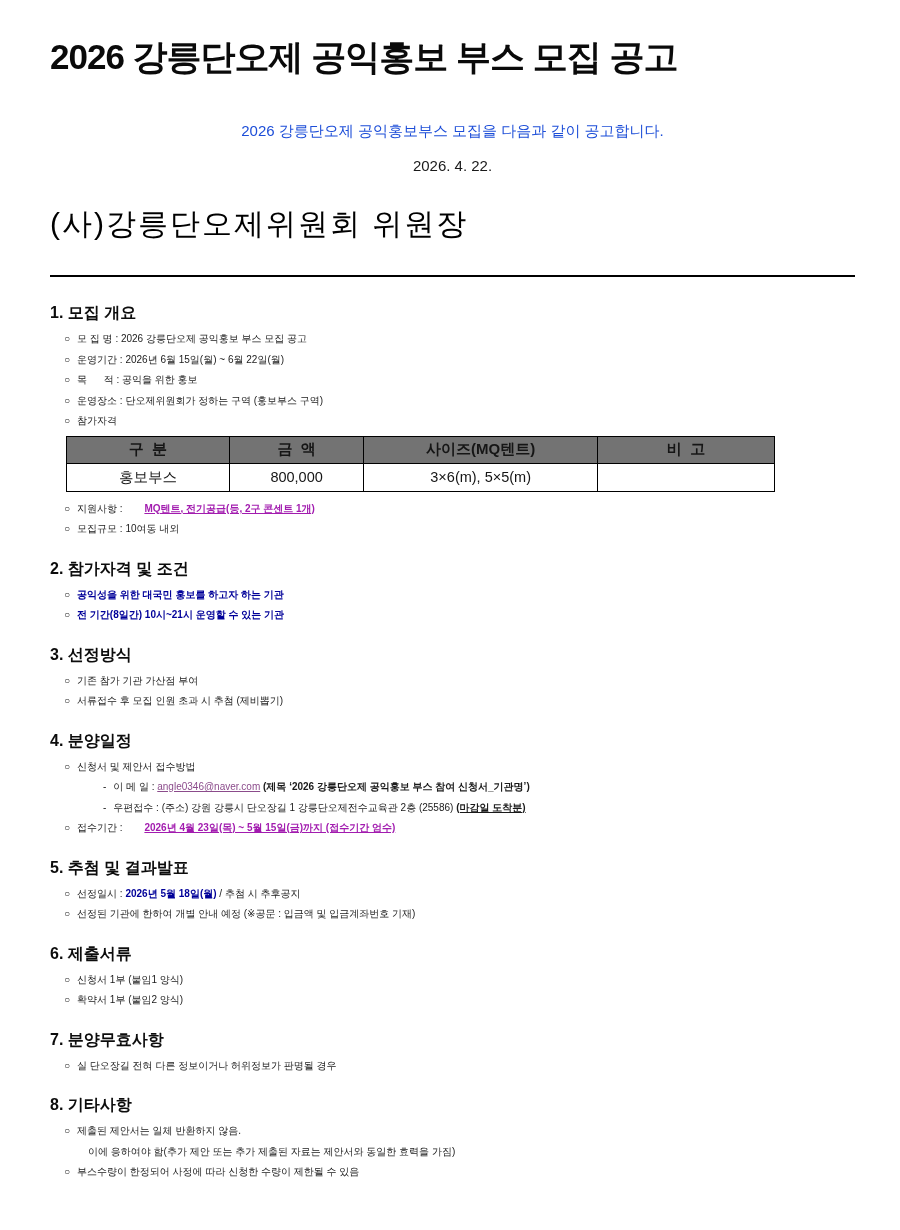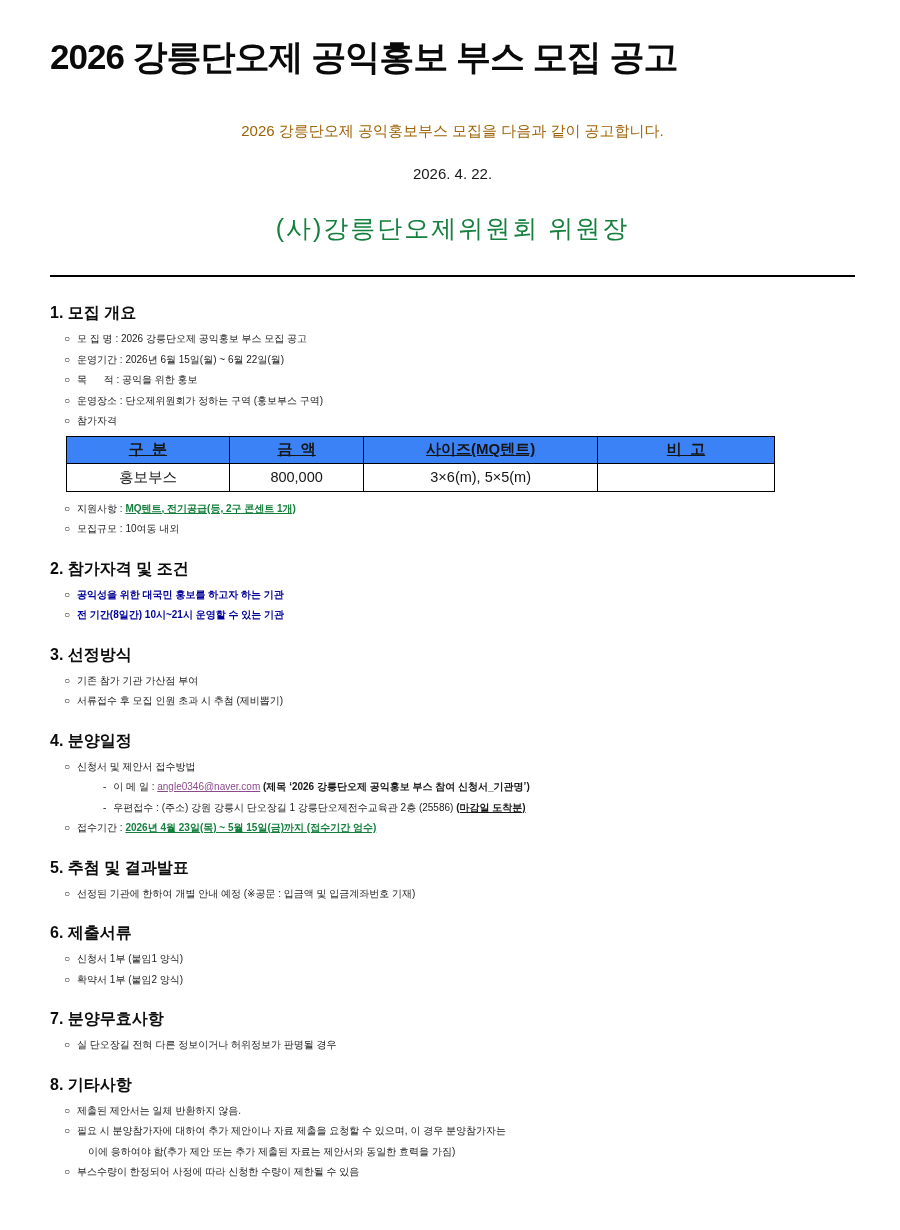--- a/index.html
+++ b/index.html
@@ -7,52 +7,52 @@
     width:900px;height:1230px;box-sizing:border-box;overflow:hidden;
     padding:24px 45px 10px 50px;
     font-family:"Liberation Sans","DejaVu Sans",sans-serif;
     color:#151515;background:#ffffff;
   }
   
   .doc-title{
     text-align:left;font-size:35px;font-weight:800;letter-spacing:-1px;
     margin:12px 0 0 0;line-height:1.2;color:#0a0a0a;
   }
-  .doc-subtitle{text-align:center;font-size:15px;margin:44px 0 0 0;color:#a16207;}
-  .doc-date{text-align:center;font-size:15px;margin:24px 0 0 0;color:#1a1a1a;}
-  .doc-signature{text-align:center;font-size:25px;margin:30px 0 0 0;letter-spacing:2px;color:#15803d;}
+  .doc-subtitle{text-align:center;font-size:15px;margin:44px 0 0 0;color:#1d4ed8;}
+  .doc-date{text-align:center;font-size:15px;margin:16px 0 0 0;color:#1a1a1a;}
+  .doc-signature{font-size:30px;margin:30px 0 0 0;letter-spacing:2px;color:#000000;}
   .doc-rule{border:none;border-top:2.5px solid #000;margin:30px 0 0 0;}
   
   .doc-body{margin-top:26px;}
   .section{margin-bottom:19px;}
   .section-heading{font-size:16px;font-weight:700;margin:0 0 5px 0;color:#0c0c0c;}
   .line{
     font-size:10px;line-height:20.5px;white-space:pre-wrap;color:#1a1a1a;
   }
   .line.b1{padding-left:38px;text-indent:-24px;}   
   .line.b2{padding-left:66px;text-indent:-13px;}   
   .line.cont{padding-left:38px;}                   
   .bullet{margin-right:7px;}
   
   .t-n{}
   .t-b{font-weight:700;}
   .t-bu{font-weight:700;text-decoration:underline;}
   .t-blue{color:#000099;font-weight:700;}
-  .t-blueu{color:#15803d;font-weight:700;text-decoration:underline;}
+  .t-blueu{color:#a21caf;font-weight:700;text-decoration:underline;margin-left:19px;}
   .t-link{color:#8B4B8B;text-decoration:underline;cursor:pointer;}
   
   table.pricing{
     border-collapse:collapse;width:709px;margin:4px 0 7px 16px;
     table-layout:fixed;
   }
   table.pricing th,table.pricing td{
     border:1.6px solid #000;text-align:center;vertical-align:middle;
     font-size:14.5px;padding:0 4px;white-space:pre-wrap;
   }
-  table.pricing th{background:#3b82f6;font-weight:700;height:26px;font-size:15px;text-decoration:underline;}
+  table.pricing th{background:#737373;font-weight:700;height:26px;font-size:15px;}
   table.pricing td{height:27px;}
 </style>
 </head>
 <body>
 
 <div class="page">
   <header>
     <h1 class="doc-title">2026 강릉단오제 공익홍보 부스 모집 공고</h1>
     <p class="doc-subtitle">2026 강릉단오제 공익홍보부스 모집을 다음과 같이 공고합니다.</p>
     <p class="doc-date">2026. 4. 22.</p>
@@ -106,32 +106,32 @@
       </section>
       <section class="section">
         <div class="section-heading">4. 분양일정</div>
         <div class="line b1"><span class="bullet">○</span><span class="t-n">신청서 및 제안서 접수방법</span></div>
         <div class="line b2"><span class="bullet">-</span><span class="t-n">이 메 일 : </span><span class="t-link">angle0346@naver.com</span><span class="t-n"> </span><span class="t-b">(제목 ‘2026 강릉단오제 공익홍보 부스 참여 신청서_기관명’)</span></div>
         <div class="line b2"><span class="bullet">-</span><span class="t-n">우편접수 : (주소) 강원 강릉시 단오장길 1 강릉단오제전수교육관 2층 (25586) </span><span class="t-bu">(마감일 도착분)</span></div>
         <div class="line b1"><span class="bullet">○</span><span class="t-n">접수기간 : </span><span class="t-blueu">2026년 4월 23일(목) ~ 5월 15일(금)까지 (접수기간 엄수)</span></div>
       </section>
       <section class="section">
         <div class="section-heading">5. 추첨 및 결과발표</div>
+        <div class="line b1"><span class="bullet">○</span><span class="t-n">선정일시 : </span><span class="t-blue">2026년 5월 18일(월)</span><span class="t-n"> / 추첨 시 추후공지</span></div>
         <div class="line b1"><span class="bullet">○</span><span class="t-n">선정된 기관에 한하여 개별 안내 예정 (※공문 : 입금액 및 입금계좌번호 기재)</span></div>
       </section>
       <section class="section">
         <div class="section-heading">6. 제출서류</div>
         <div class="line b1"><span class="bullet">○</span><span class="t-n">신청서 1부 (붙임1 양식)</span></div>
         <div class="line b1"><span class="bullet">○</span><span class="t-n">확약서 1부 (붙임2 양식)</span></div>
       </section>
       <section class="section">
         <div class="section-heading">7. 분양무효사항</div>
         <div class="line b1"><span class="bullet">○</span><span class="t-n">실 단오장길 전혀 다른 정보이거나 허위정보가 판명될 경우</span></div>
       </section>
       <section class="section">
         <div class="section-heading">8. 기타사항</div>
         <div class="line b1"><span class="bullet">○</span><span class="t-n">제출된 제안서는 일체 반환하지 않음.</span></div>
-        <div class="line b1"><span class="bullet">○</span><span class="t-n">필요 시 분양참가자에 대하여 추가 제안이나 자료 제출을 요청할 수 있으며, 이 경우 분양참가자는</span></div>
         <div class="line cont"><span class="t-n">이에 응하여야 함(추가 제안 또는 추가 제출된 자료는 제안서와 동일한 효력을 가짐)</span></div>
         <div class="line b1"><span class="bullet">○</span><span class="t-n">부스수량이 한정되어 사정에 따라 신청한 수량이 제한될 수 있음</span></div>
       </section>
     </main>
 </div>
 
 </body></html>

